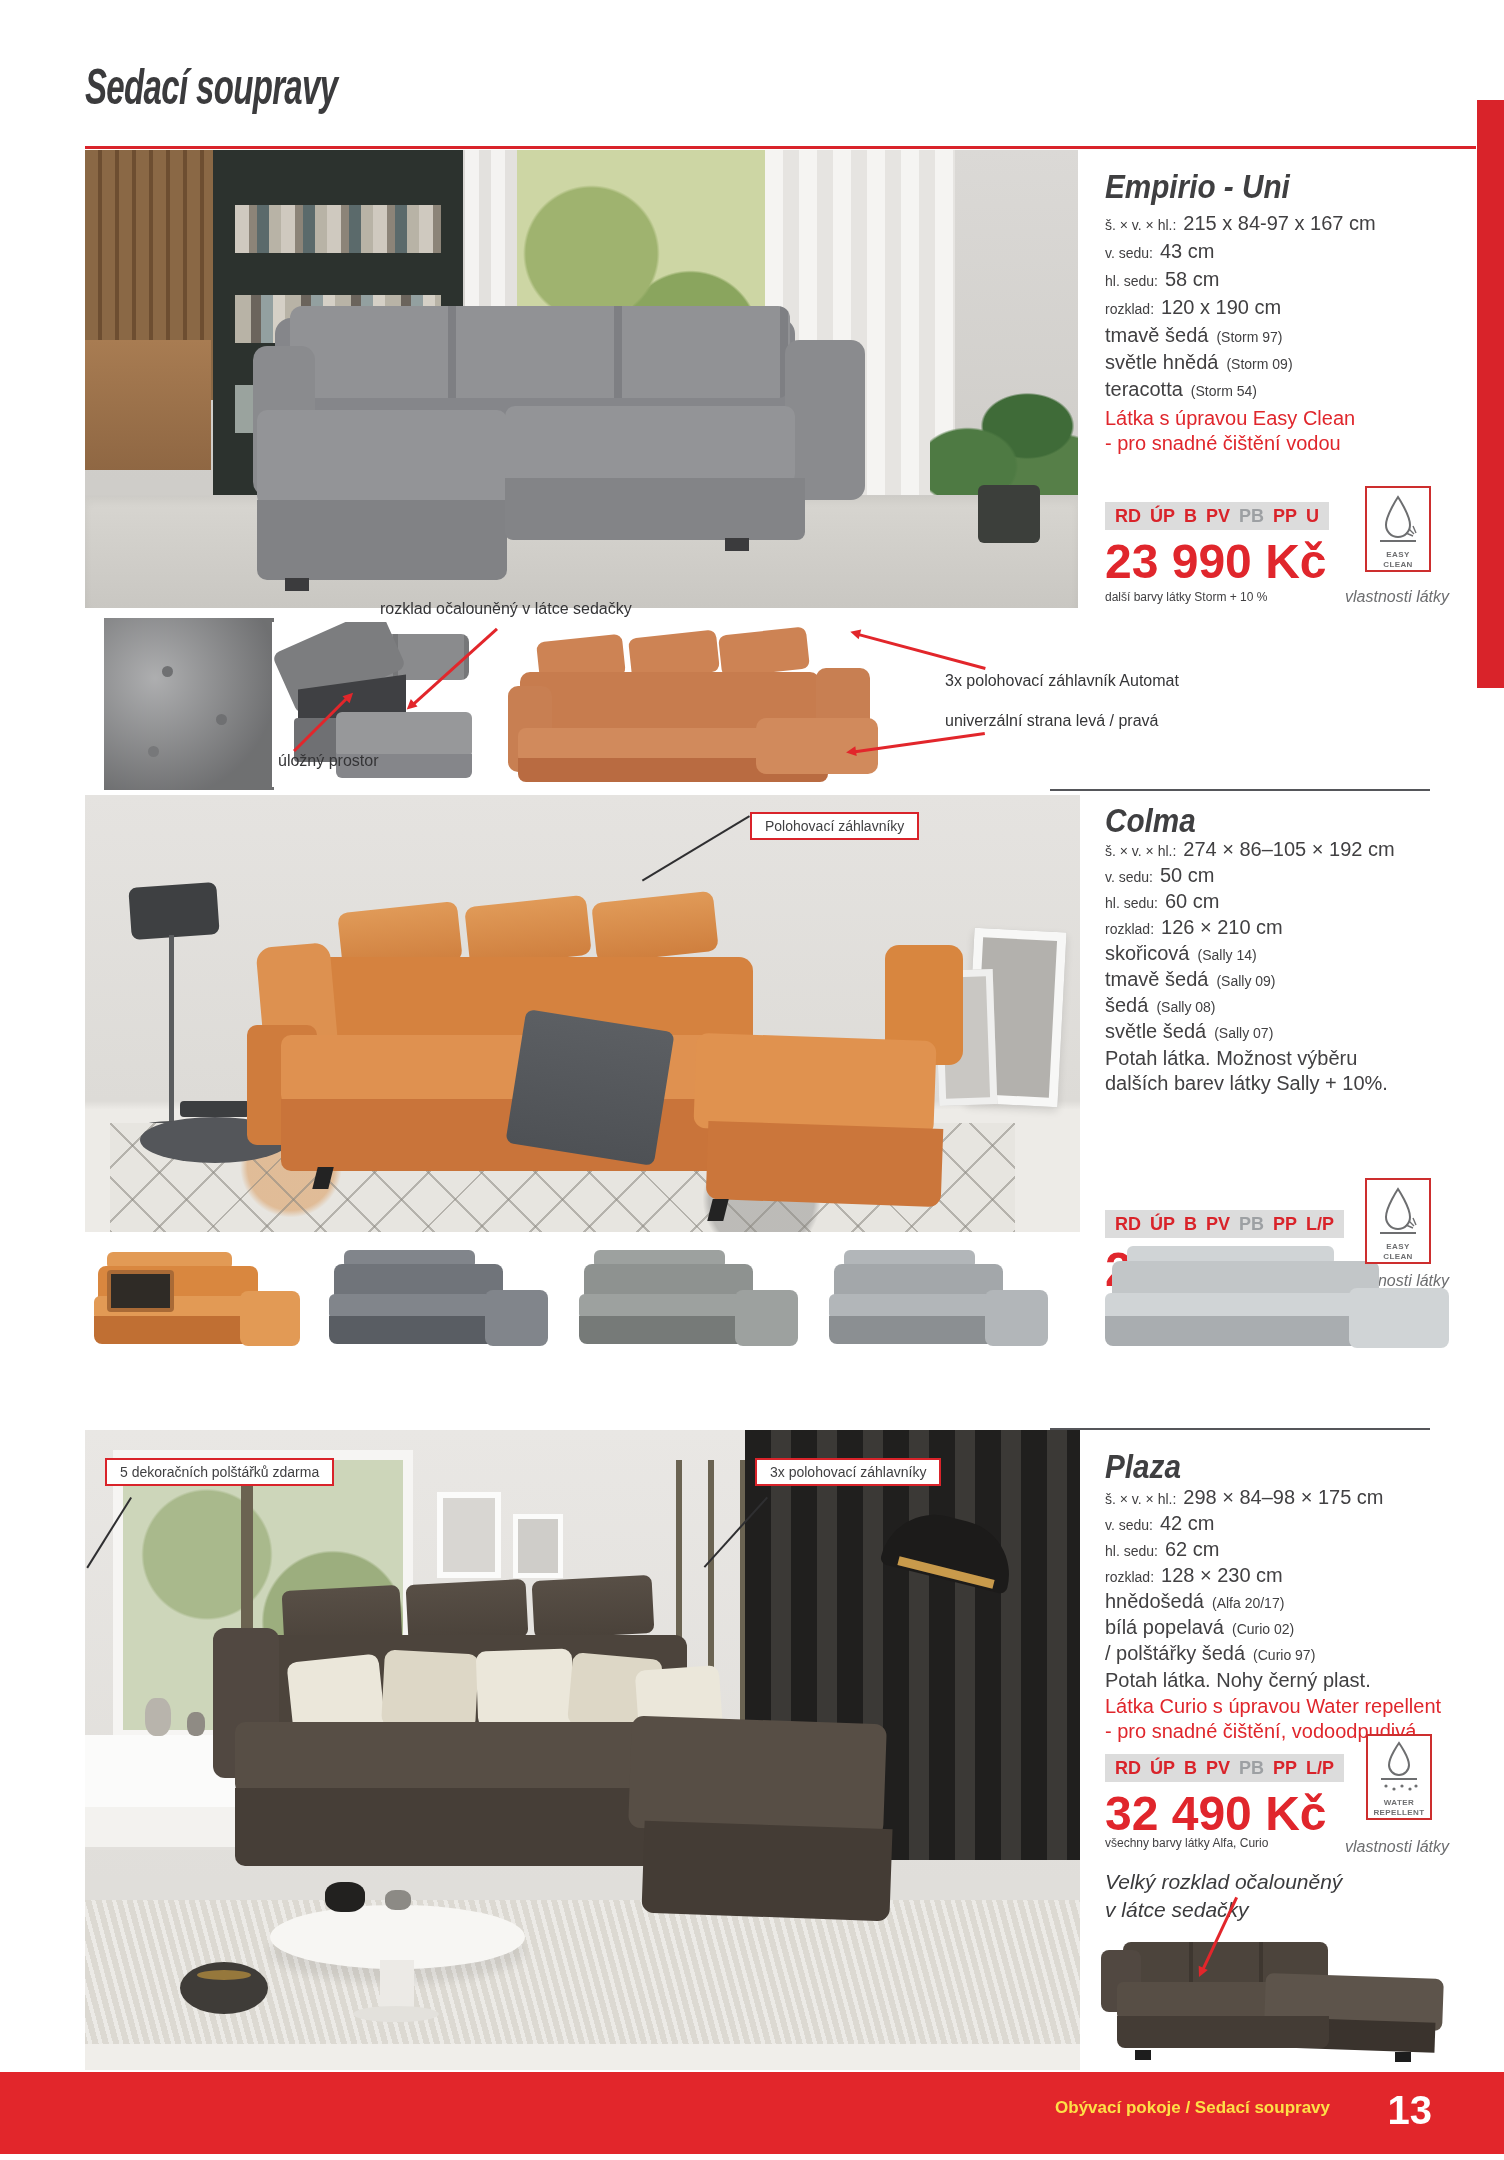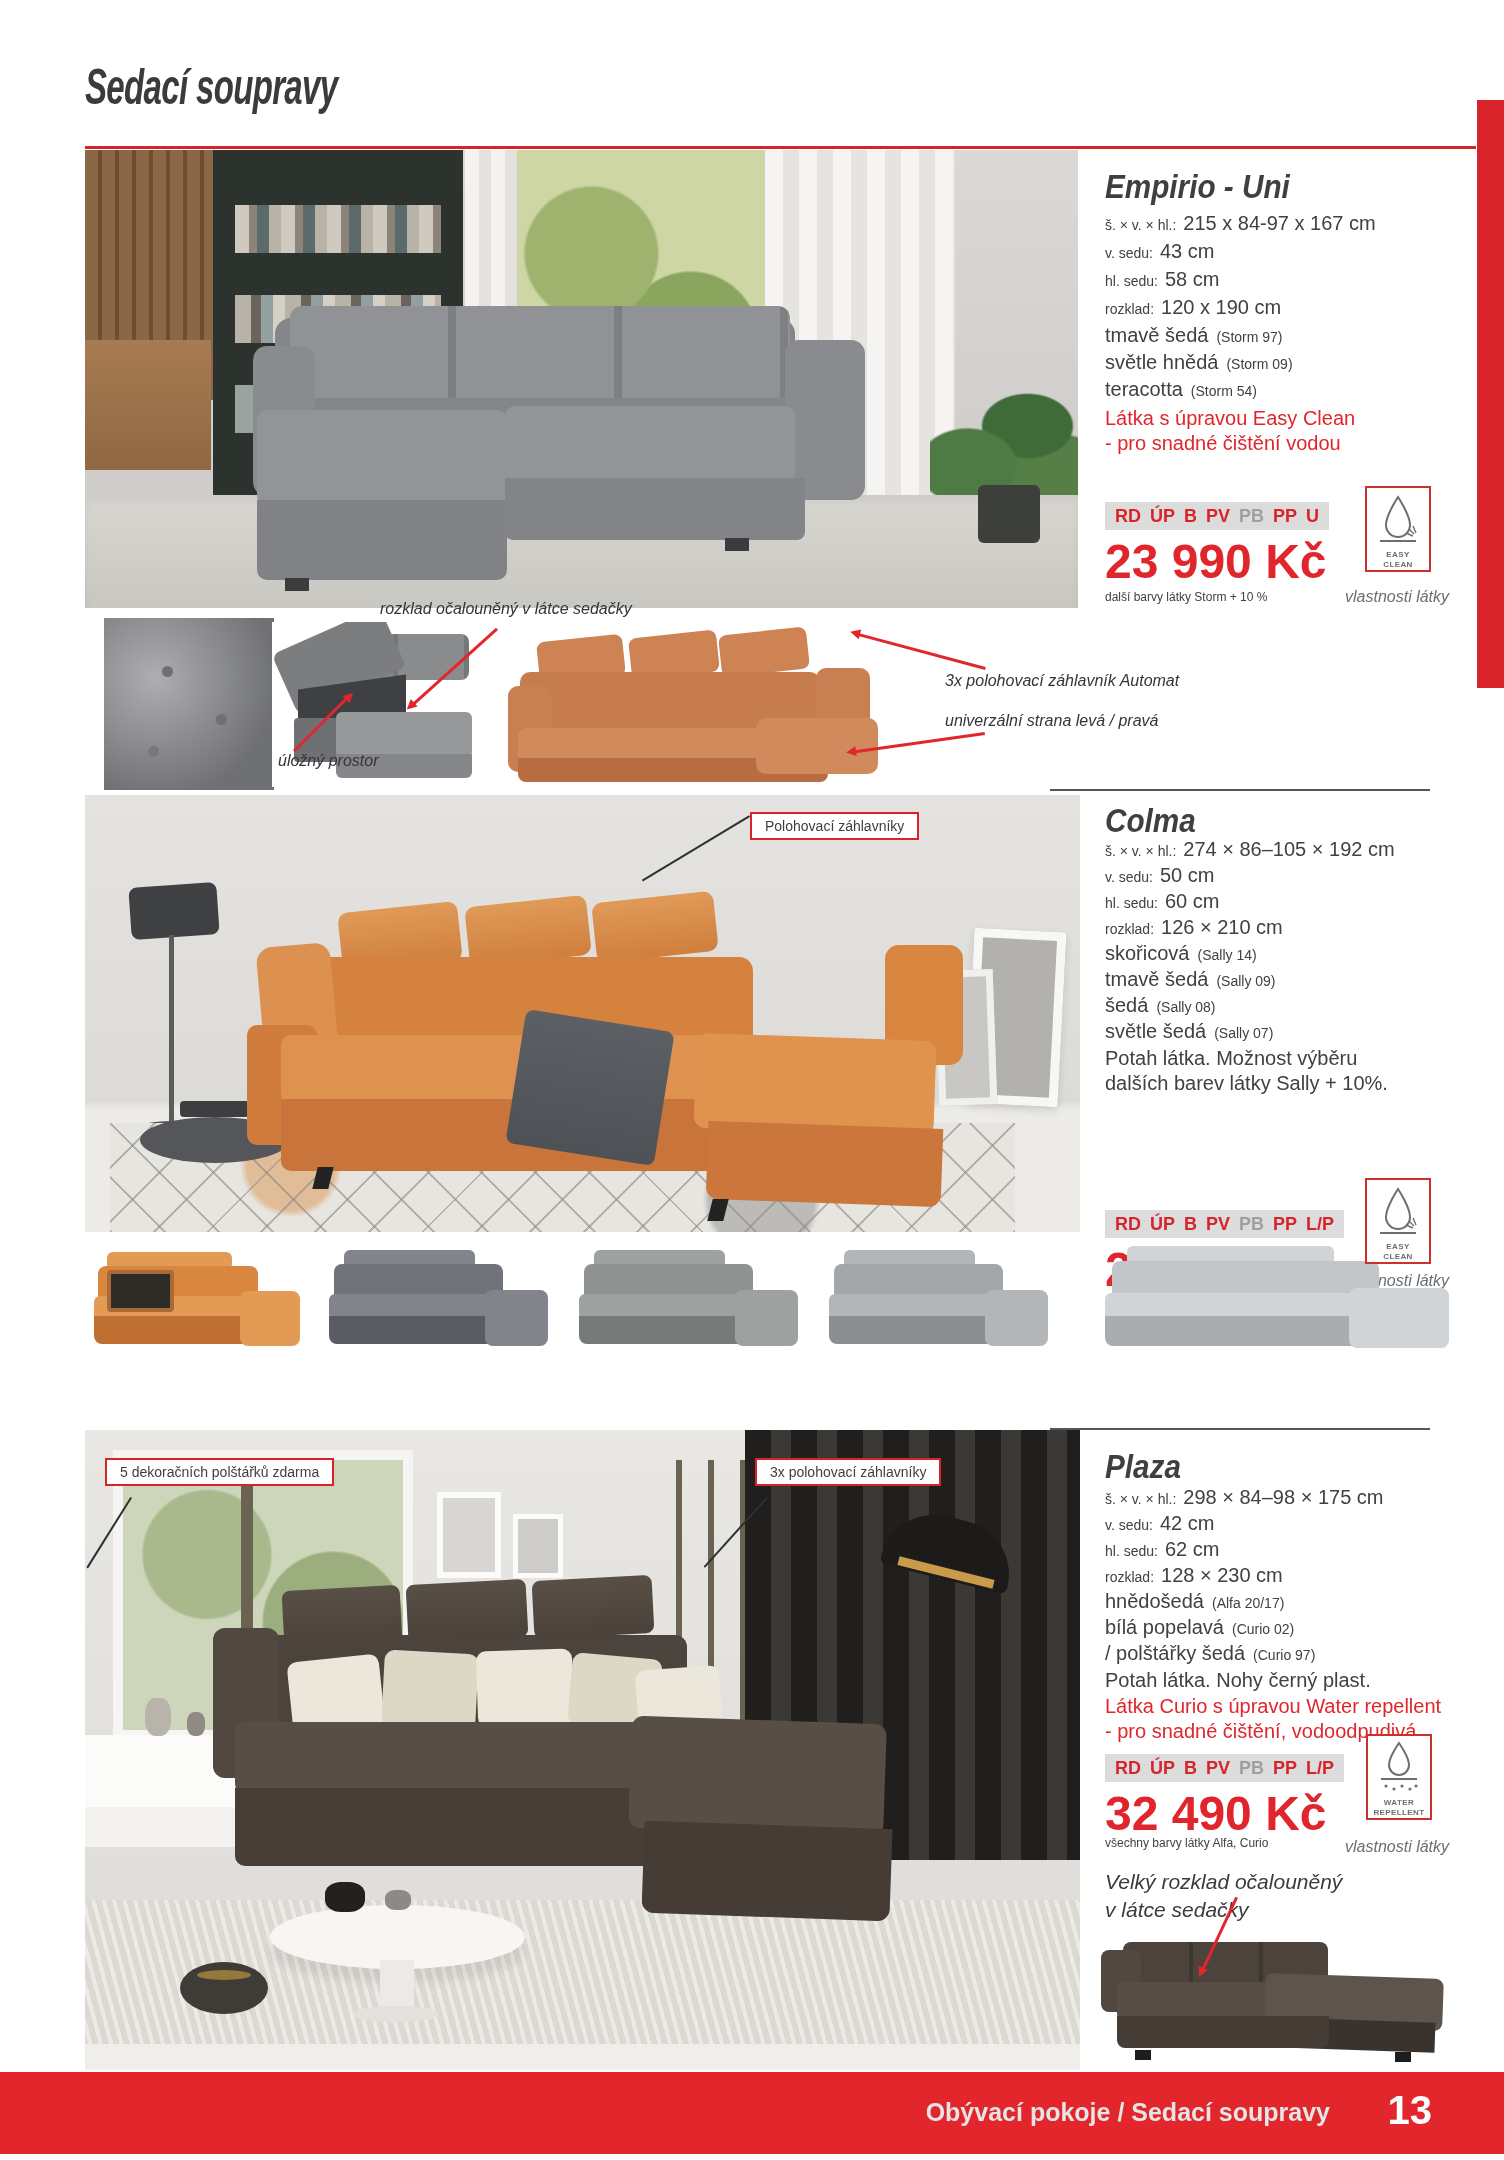--- a/index.html
+++ b/index.html
@@ -24,31 +24,31 @@
   .badges{position:absolute;display:inline-flex;align-items:center;gap:9px;background:#dcdcdc;
           height:28px;padding:0 10px;font-size:18px;font-weight:bold;color:#d9232a;white-space:nowrap}
   .badges .off{color:#9da0a3}
   .price{position:absolute;font-size:48px;font-weight:bold;color:#e0262c;white-space:nowrap}
   .pnote{position:absolute;font-size:12px;color:#414042;white-space:nowrap}
   .props{position:absolute;font-size:16px;font-style:italic;color:#6d6e70;white-space:nowrap}
   .propbox{position:absolute;width:66px;height:86px;border:2px solid #cd2e2e;background:#fff;
            text-align:center;padding-top:5px;z-index:6}
   .propbox .cap{font-size:8px;line-height:10px;letter-spacing:.4px;color:#6d6e70;font-weight:bold;
                 white-space:pre-line;margin-top:1px}
-  .ann{position:absolute;font-size:16px;font-style:italic;color:#353537;white-space:nowrap;z-index:5}
+  .ann{position:absolute;font-size:16px;color:#353537;white-space:nowrap;z-index:5}
   .lbox{position:absolute;background:#fff;border:2px solid #d9232a;font-size:14px;color:#3f3f41;
         padding:4px 13px;white-space:nowrap;z-index:6}
   .divider{position:absolute;height:2px;background:#55565a}
   .arrow{position:absolute;border-top:3px solid #e2262b;transform-origin:0 0;z-index:5}
   .arrow:after{content:"";position:absolute;right:-9px;top:-6px;border-top:5px solid transparent;
                border-bottom:5px solid transparent;border-left:10px solid #e2262b}
   .pline{position:absolute;border-top:2px solid #2f2f31;transform-origin:0 0;z-index:5}
   .hr-red{position:absolute;background:#d9232a}
   .foot{position:absolute;left:0;top:2072px;width:1504px;height:82px;background:#e2262b}
-  .fbc{position:absolute;right:174px;top:26px;font-size:25px;font-weight:bold;color:#e5e5e5;white-space:nowrap}
+  .fbc{position:absolute;right:174px;top:26px;font-size:17px;font-weight:bold;color:#fde047;white-space:nowrap}
   .fnum{position:absolute;right:72px;top:16px;font-size:40px;font-weight:bold;color:#fff}
   .thumb{position:absolute}
   .thumb>div{position:absolute}
   .th{left:10%;top:6%;width:56%;height:16%;background:var(--l);border-radius:6px}
   .tb{left:6%;top:18%;width:72%;height:30%;background:var(--c);border-radius:8px 8px 4px 4px}
   .ts{left:4%;top:44%;width:74%;height:22%;background:var(--l);border-radius:6px}
   .tf{left:4%;top:62%;width:76%;height:24%;background:var(--d);border-radius:0 0 8px 8px}
   .tc{right:3%;top:40%;width:27%;height:48%;background:var(--l);border-radius:8px}
 </style>
 </head>

